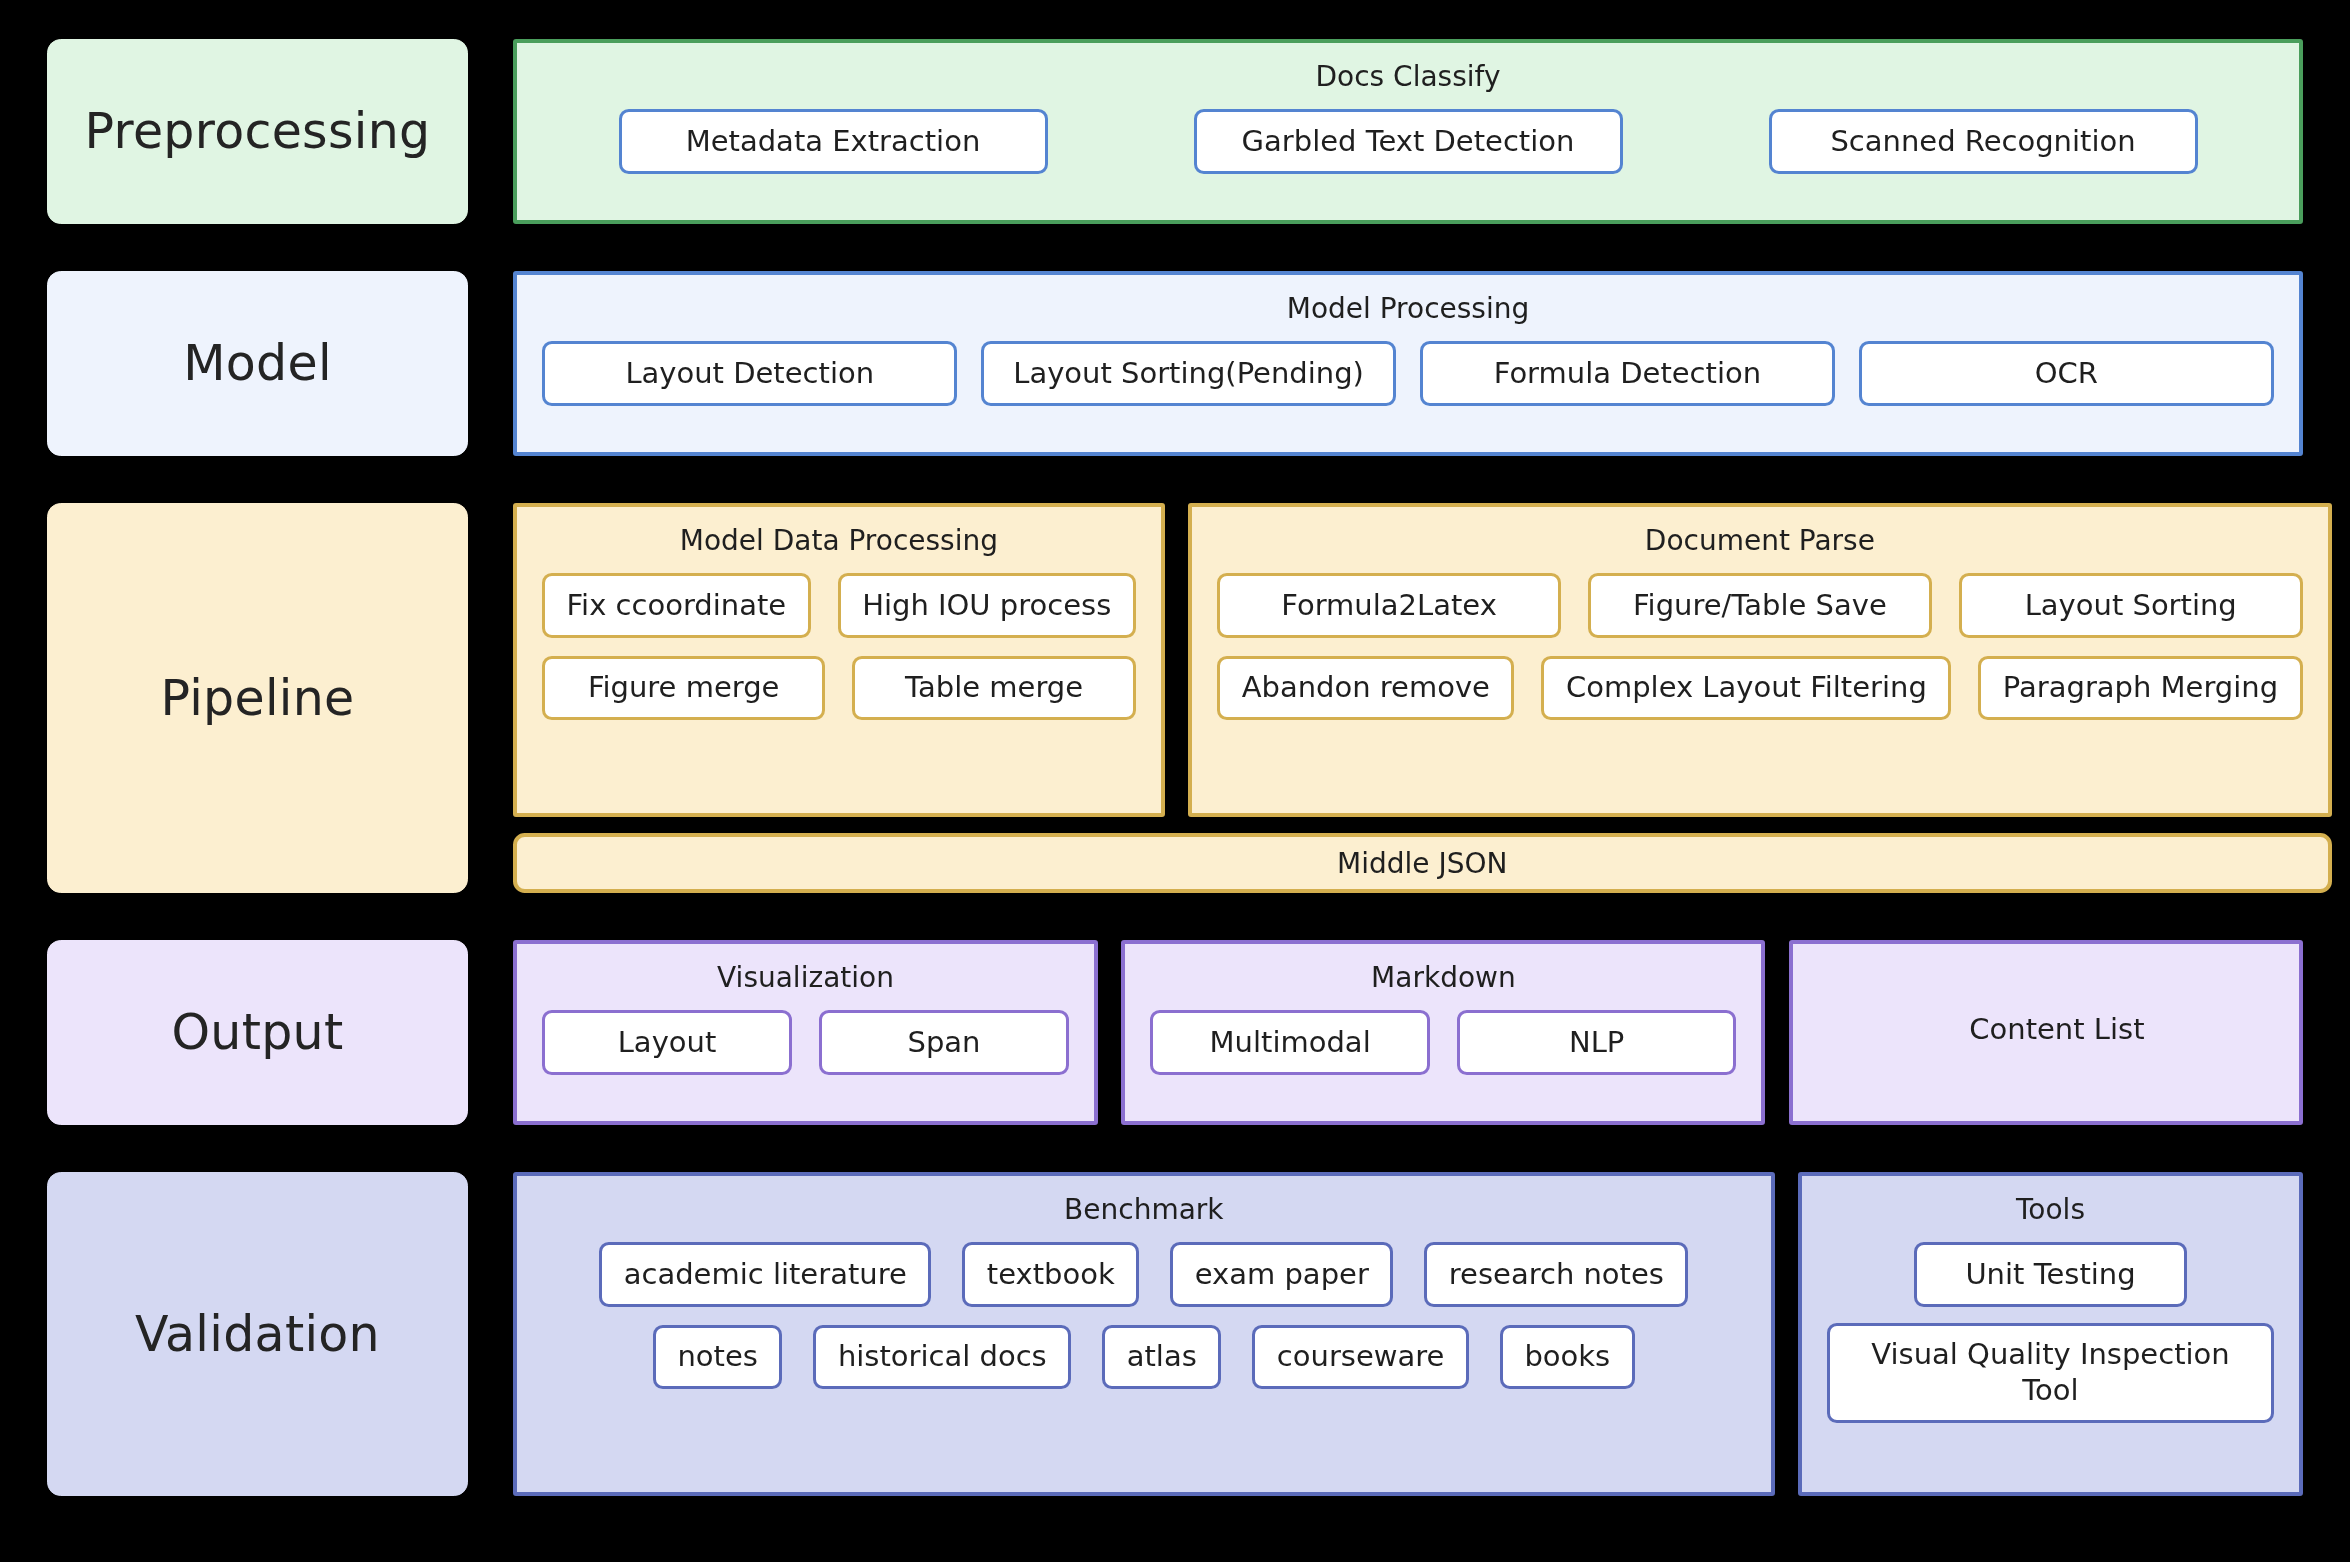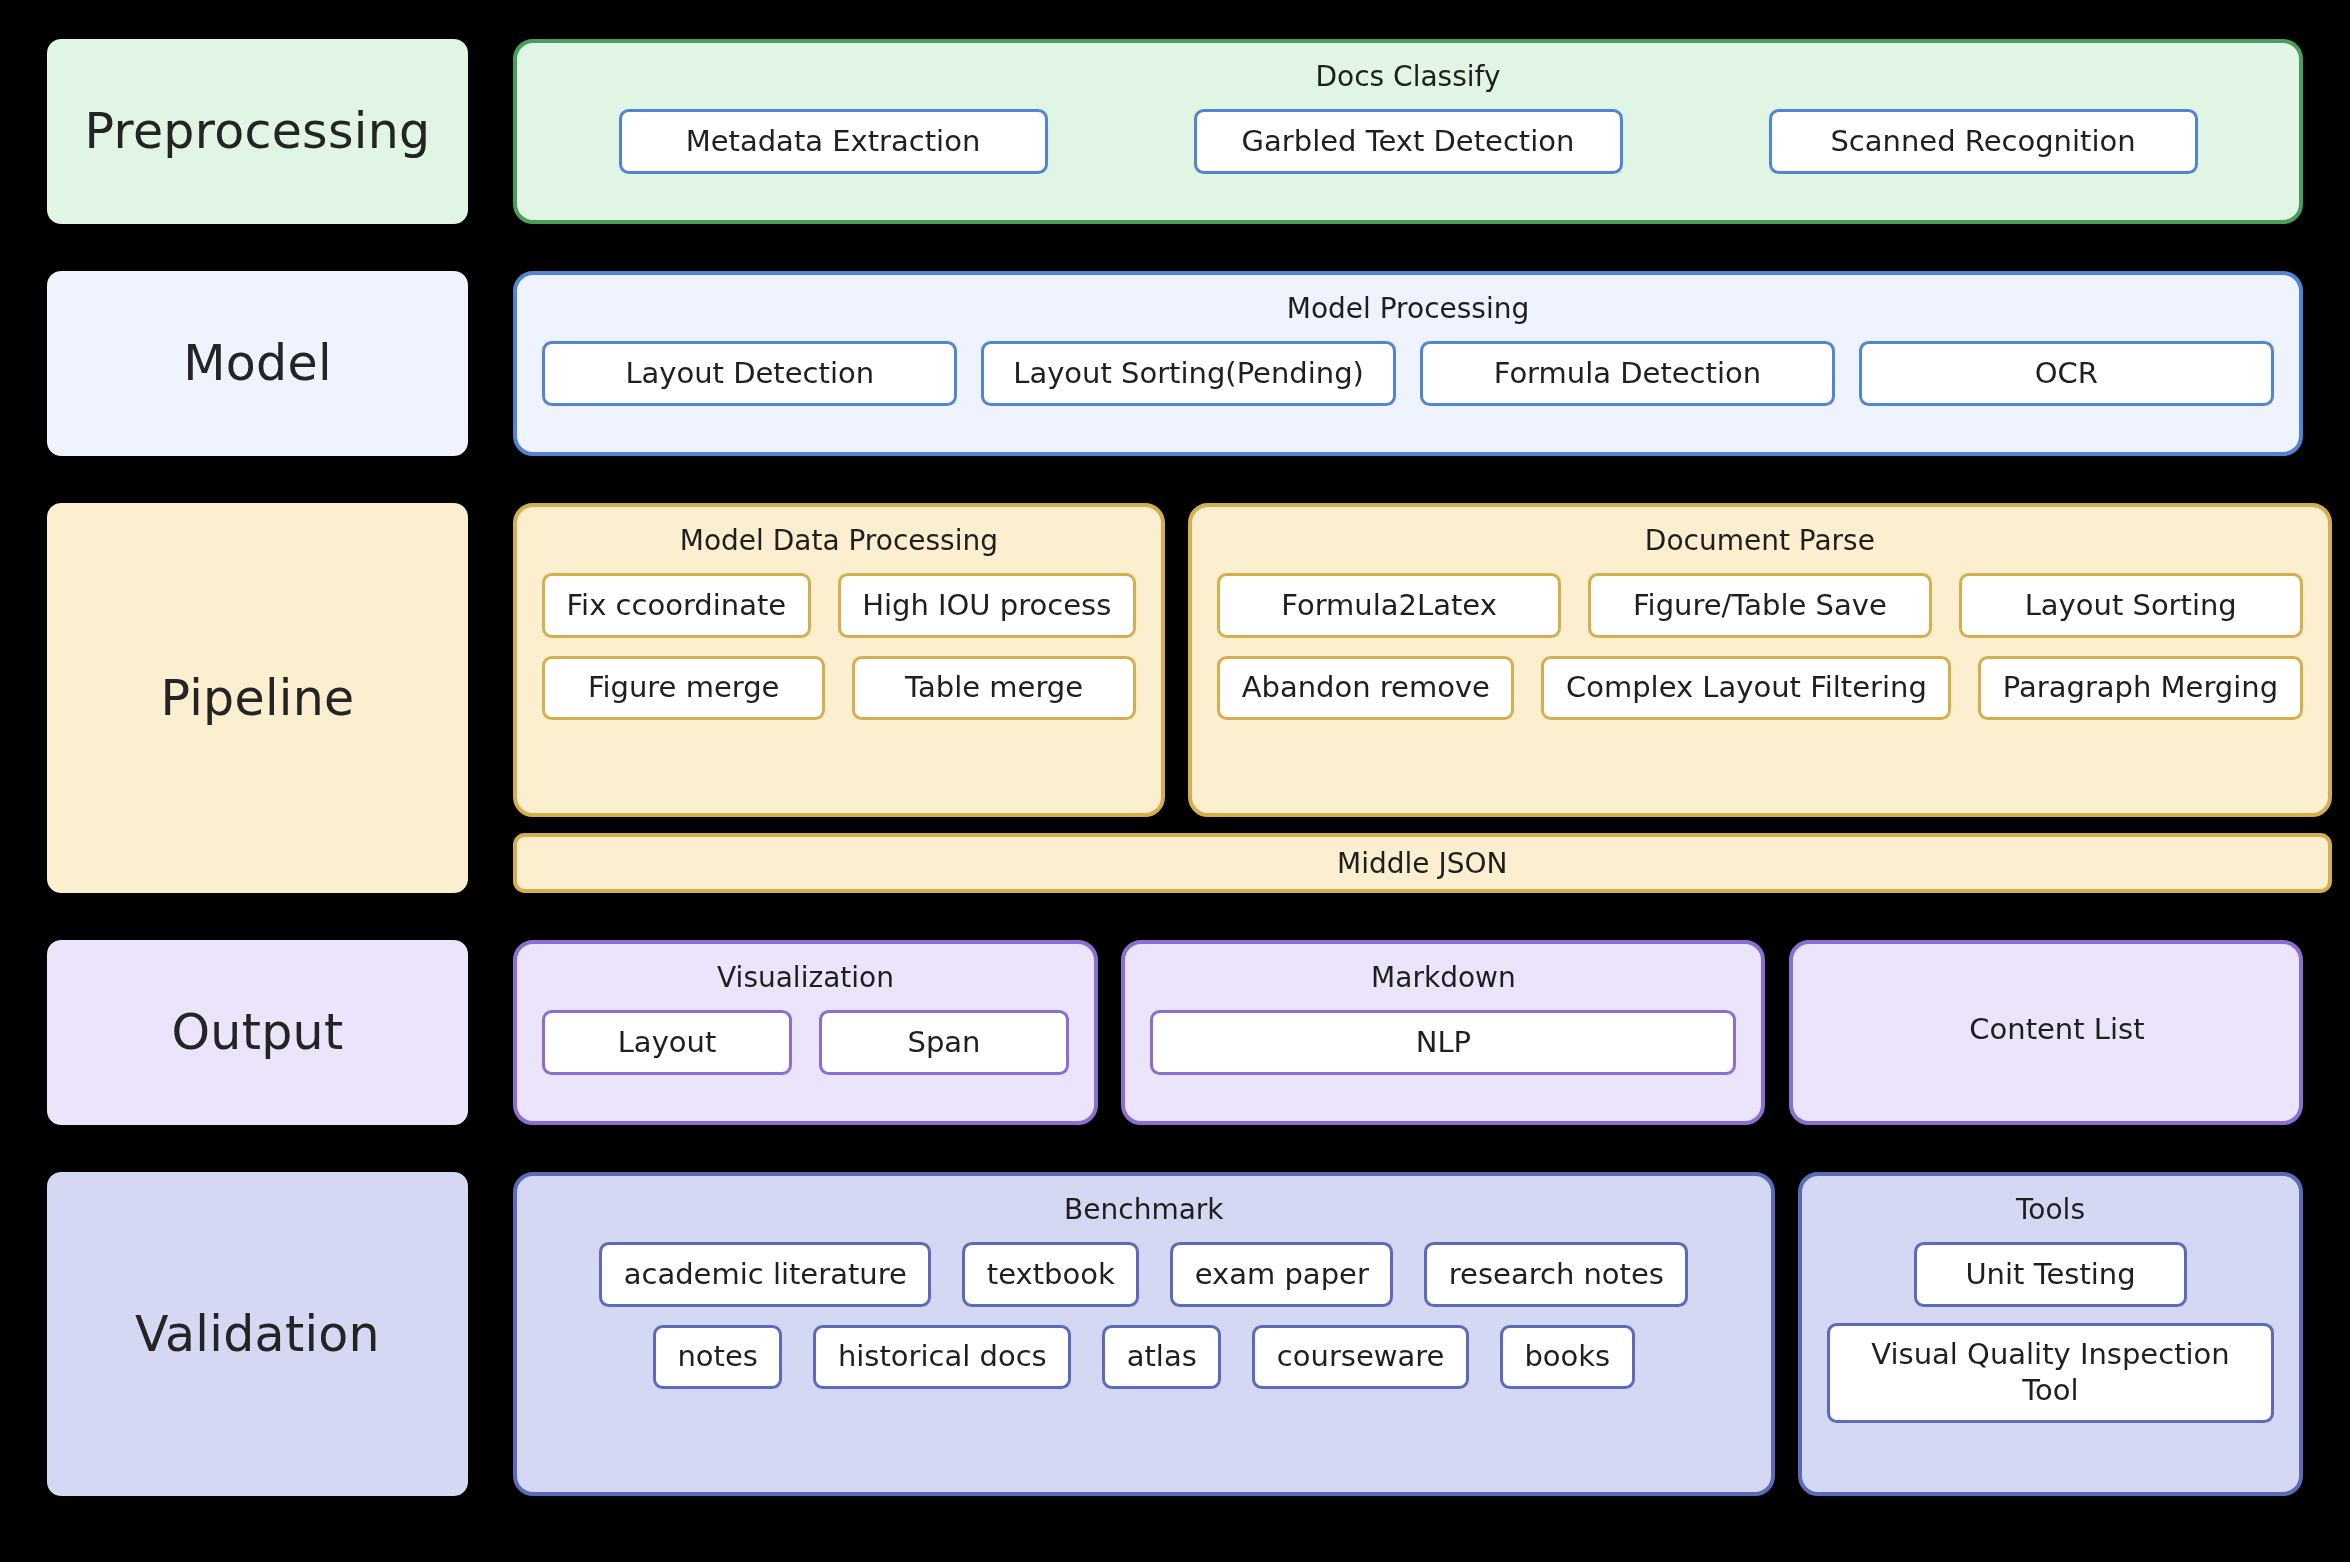--- a/index.html
+++ b/index.html
@@ -45,21 +45,21 @@
   .stage-label.yellow  { background:#fcefd0; border:1px solid #fcefd0; }
   .stage-label.purple  { background:#ece4fb; border:1px solid #ece4fb; }
   .stage-label.indigo  { background:#d4d8f2; border:1px solid #d4d8f2; }
 
   
   .stage-body { flex: 1 1 auto; display: flex; flex-direction: column; gap: 15.6px; }
   .stage-cols { display: flex; flex-direction: row; gap: 23.4px; flex: 1 1 auto; }
 
   
   .group {
-    border-radius: 20px;
+    border-radius: 3px;
     border-width: 4.9px;
     border-style: solid;
     display: flex;
     flex-direction: column;
     align-items: center;
     padding: 15.6px 25px 21.5px 25px;
   }
   .group-title {
     font-size: 28px;
     color: #1f1f1f;
@@ -255,20 +255,21 @@
               <div class="chip purple">Layout</div>
               <div class="chip purple">Span</div>
             </div>
           </div>
         </div>
 
         <div class="group purple" id="grp-markdown">
           <div class="group-title">Markdown</div>
           <div class="group-rows">
             <div class="group-line">
+              <div class="chip purple">Multimodal</div>
               <div class="chip purple">NLP</div>
             </div>
           </div>
         </div>
 
         <div class="group purple" id="grp-content-list">
           <div class="group-title">Content List</div>
         </div>
 
       </div>

